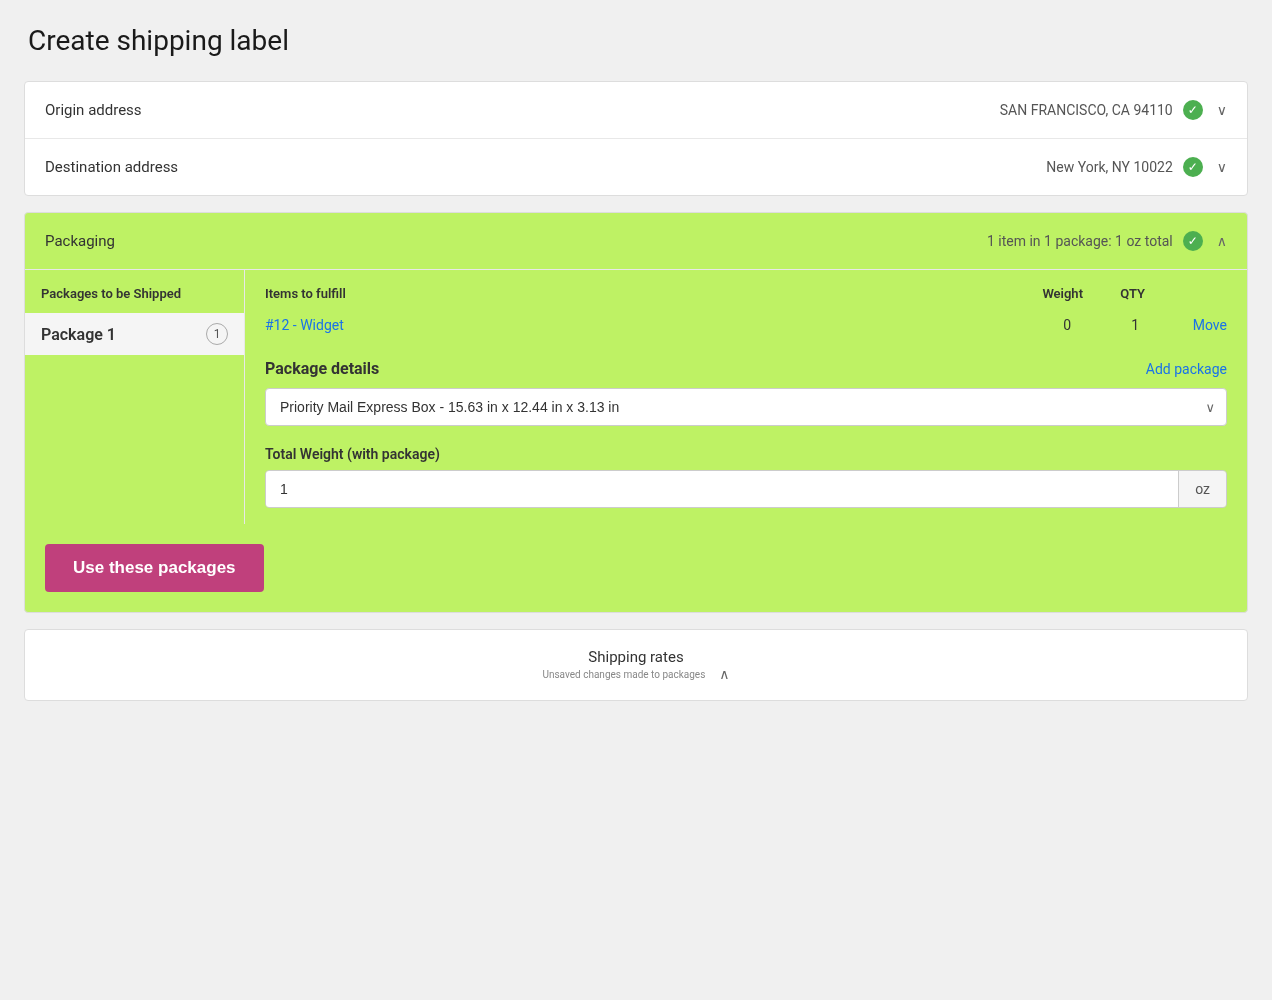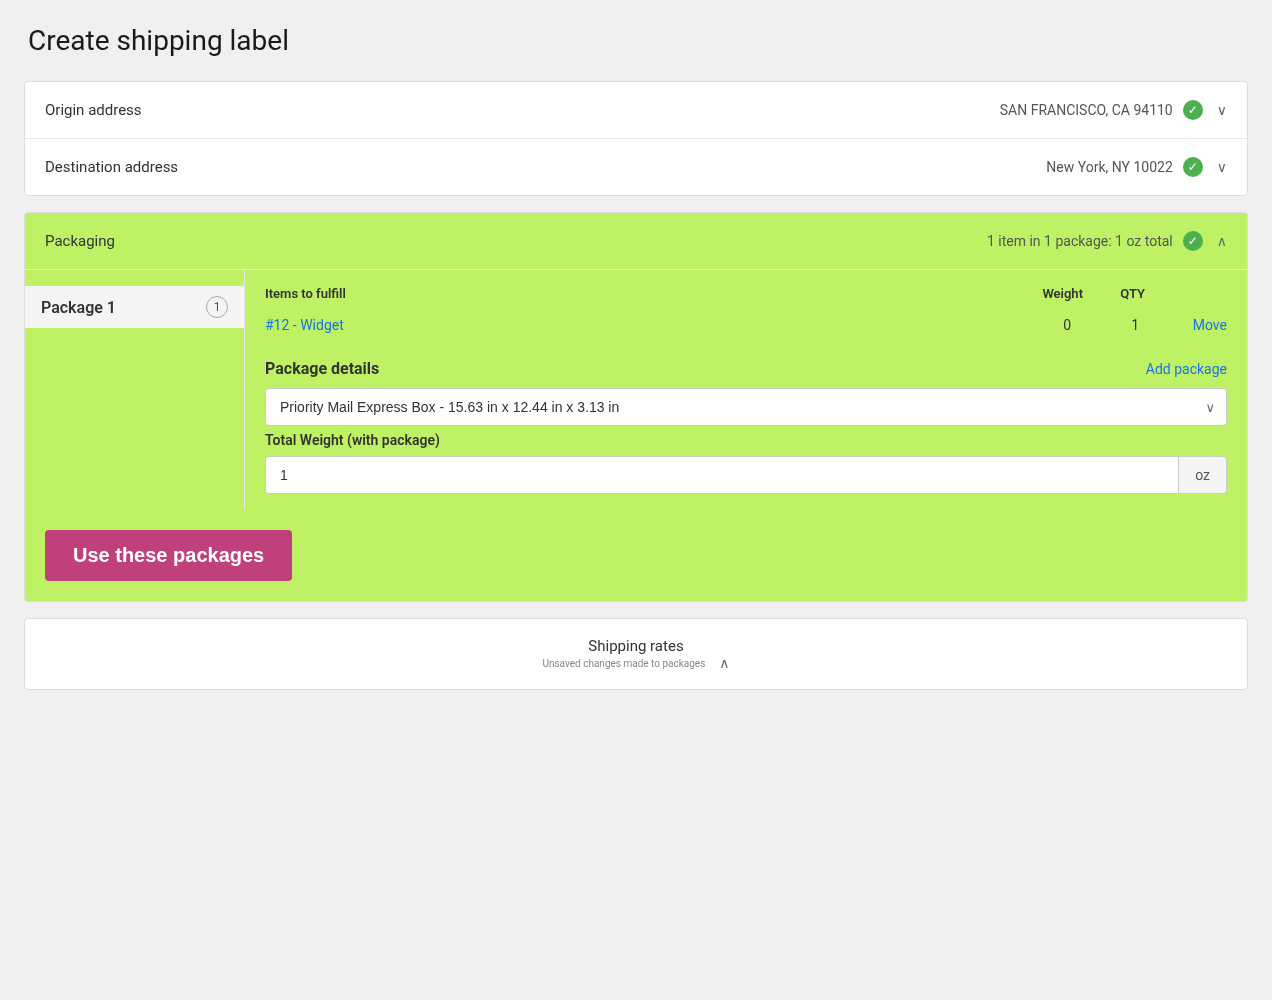--- a/index.html
+++ b/index.html
@@ -240,21 +240,21 @@
       position: absolute;
       right: 12px;
       top: 50%;
       transform: translateY(-50%);
       color: #666;
       pointer-events: none;
       font-size: 13px;
     }
 
     .weight-section {
-      margin-top: 6px;
+      margin-top: 20px;
     }
 
     .weight-label {
       font-size: 14px;
       font-weight: 600;
       color: #333;
       margin-bottom: 8px;
     }
 
     .weight-input-wrapper {
@@ -281,21 +281,21 @@
       color: #555;
       display: flex;
       align-items: center;
     }
 
     .use-packages-btn {
       background: #c0407c;
       color: #fff;
       border: none;
       padding: 14px 28px;
-      font-size: 20px;
+      font-size: 17px;
       font-weight: 600;
       border-radius: 4px;
       cursor: pointer;
       margin: 20px 20px 20px 20px;
       display: inline-block;
     }
 
     
     .shipping-rates-card {
       background: #fff;
@@ -350,20 +350,21 @@
       <span class="section-status">1 item in 1 package: 1 oz total</span>
       <span class="check-icon">✓</span>
       <span class="chevron">∧</span>
     </div>
   </div>
 
   <div class="packaging-body">
     <div class="packages-table">
 
       <div class="packages-left">
+        <div class="packages-left-header">Packages to be Shipped</div>
         <div class="package-item">
           <span class="package-item-label">Package 1</span>
           <span class="package-badge">1</span>
         </div>
       </div>
 
       <div class="packages-right">
 
         <div class="items-header">
           <div class="items-header-col">Items to fulfill</div>

